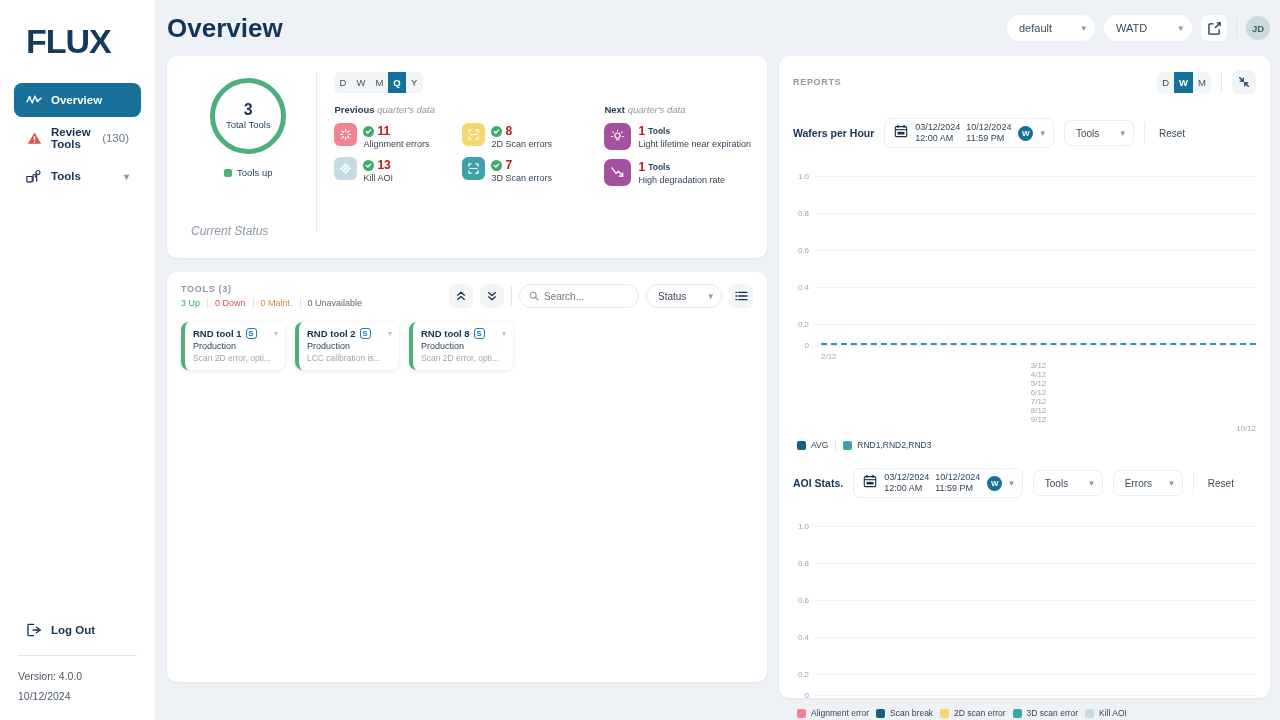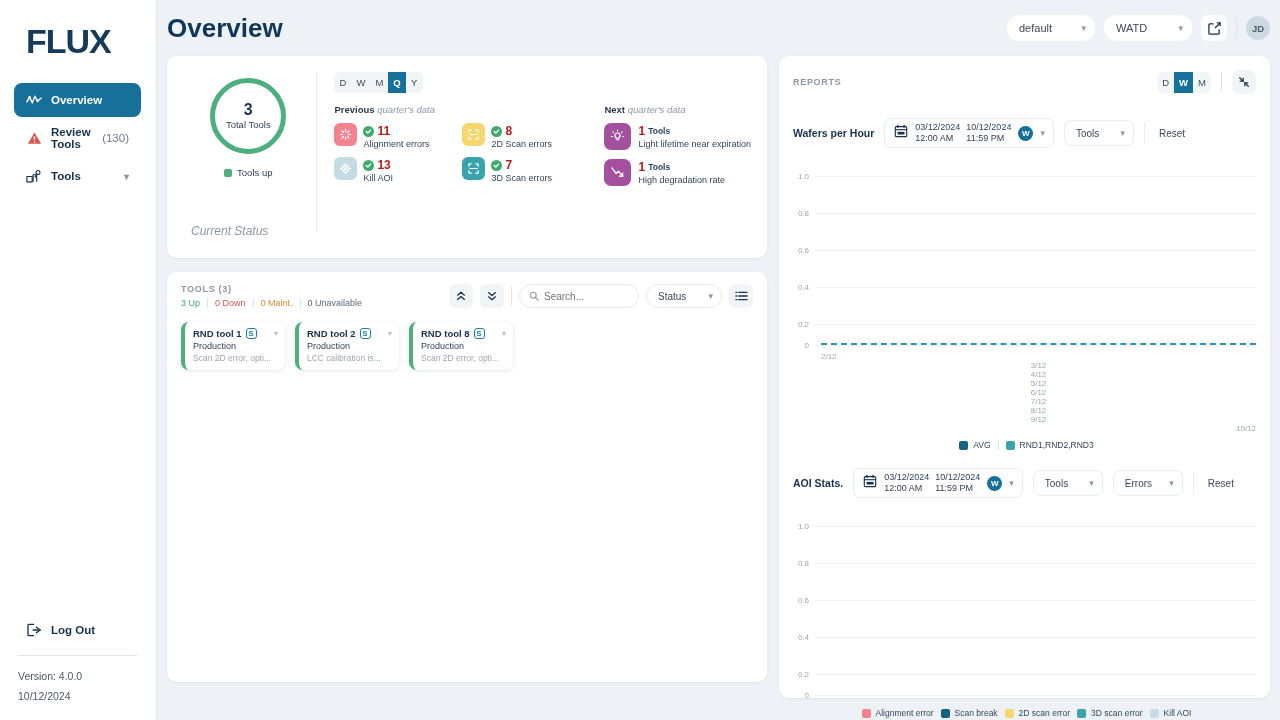--- a/index.html
+++ b/index.html
@@ -199,21 +199,21 @@
   .gline { flex: 1; height: 1px; background: #f0f3f6; }
   .grid-row { display: flex; align-items: center; }
   .xaxis { display: flex; padding-left: 28px; margin-top: 4px; flex-direction: column;}
   .xtick { flex: 1; font-size: 8px; color: #9aa6b2; text-align: center;}
   .xtick:first-child { text-align: left; }
   .xtick:last-child { text-align: right; }
   .series-line {
     position: absolute; left: 28px; right: 0;
     border-top: 2.5px dashed #2b93b6;
   }
-  .chart-legend { display: flex; align-items: center; gap: 7px; margin-top: 7px; padding-left: 4px; justify-content: center;}
+  .chart-legend { display: flex; align-items: center; gap: 7px; margin-top: 7px; padding-left: 4px;}
   .lg { display: flex; align-items: center; gap: 5px; font-size: 8.5px; color: #33465a; }
   .lg .sw { width: 9px; height: 9px; border-radius: 2px; }
   .lg-sep { width: 1px; height: 9px; background: #dde4ea; }
 </style>
 </head>
 <body>
 
 <div class="app">
 
   <aside class="sidebar">

